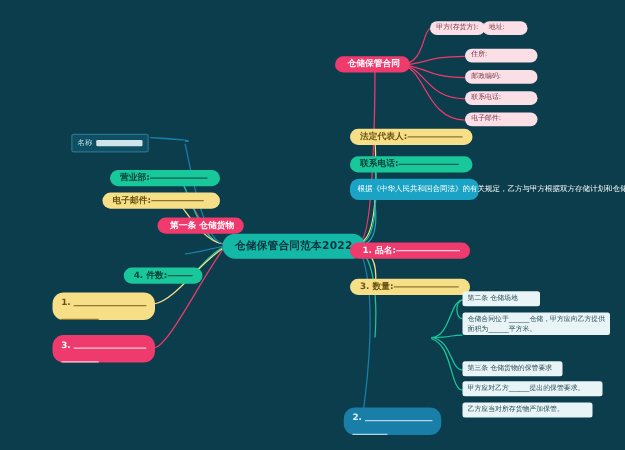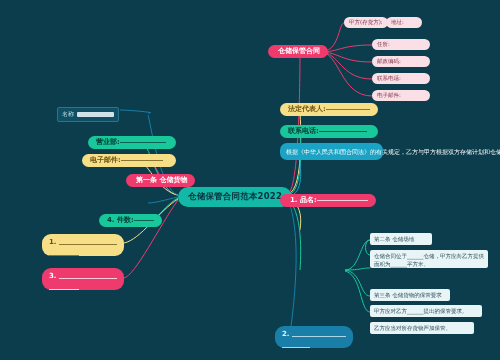--- a/index.html
+++ b/index.html
@@ -194,20 +194,24 @@
     <span class="blank" style="width:48px;"></span>
   </div>
 
   <div class="node c-note note-text" style="left:280px;top:143px;width:103px;border-radius:7px;">根据《中华人民共和国合同法》的有关规定，乙方与甲方根据双方存储计划和仓储布局，经双方协商一致，签订本合同。</div>
 
   <div class="node pill c-pink" style="left:280px;top:194px;width:96px;">
     <span class="lbl">1. 品名:</span>
     <span class="blank" style="width:52px;"></span>
   </div>
 
+  <div class="node pill c-yellow" style="left:280px;top:223px;width:96px;">
+    <span class="lbl">3. 数量:</span>
+    <span class="blank" style="width:52px;"></span>
+  </div>
 
 
   <div class="node pill c-paleblue" style="left:370px;top:233px;width:62px;height:12px;padding:1px 4px;font-size:5.5px;border-radius:2px;">
     <span>第二条 仓储场地</span>
   </div>
 
   <div class="node pill c-paleblue multiline" style="left:370px;top:250px;width:118px;height:18px;padding:2px 4px;font-size:5.5px;border-radius:2px;">仓储合同位于______仓储，甲方应向乙方提供面积为______平方米。</div>
 
   <div class="node pill c-paleblue" style="left:370px;top:289px;width:80px;height:12px;padding:1px 4px;font-size:5.5px;border-radius:2px;">
     <span>第三条 仓储货物的保管要求</span>

